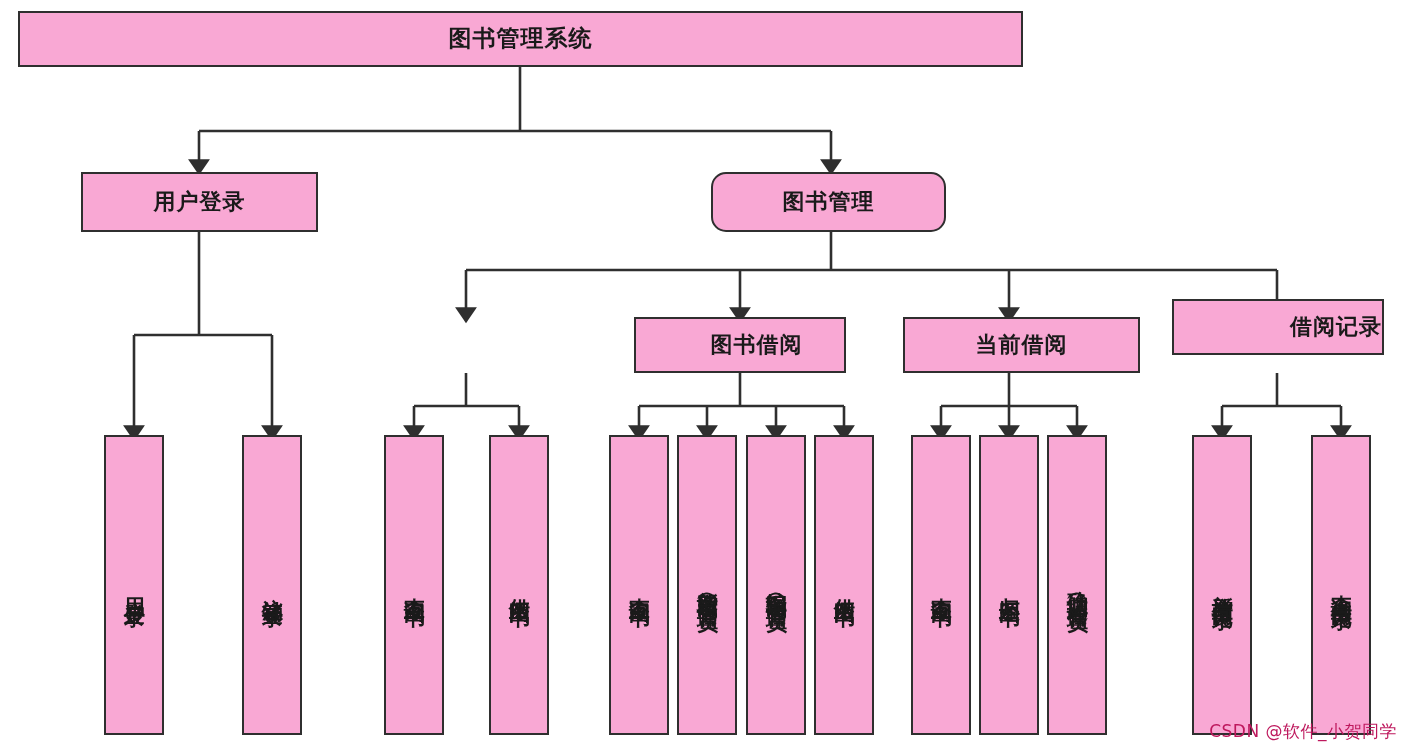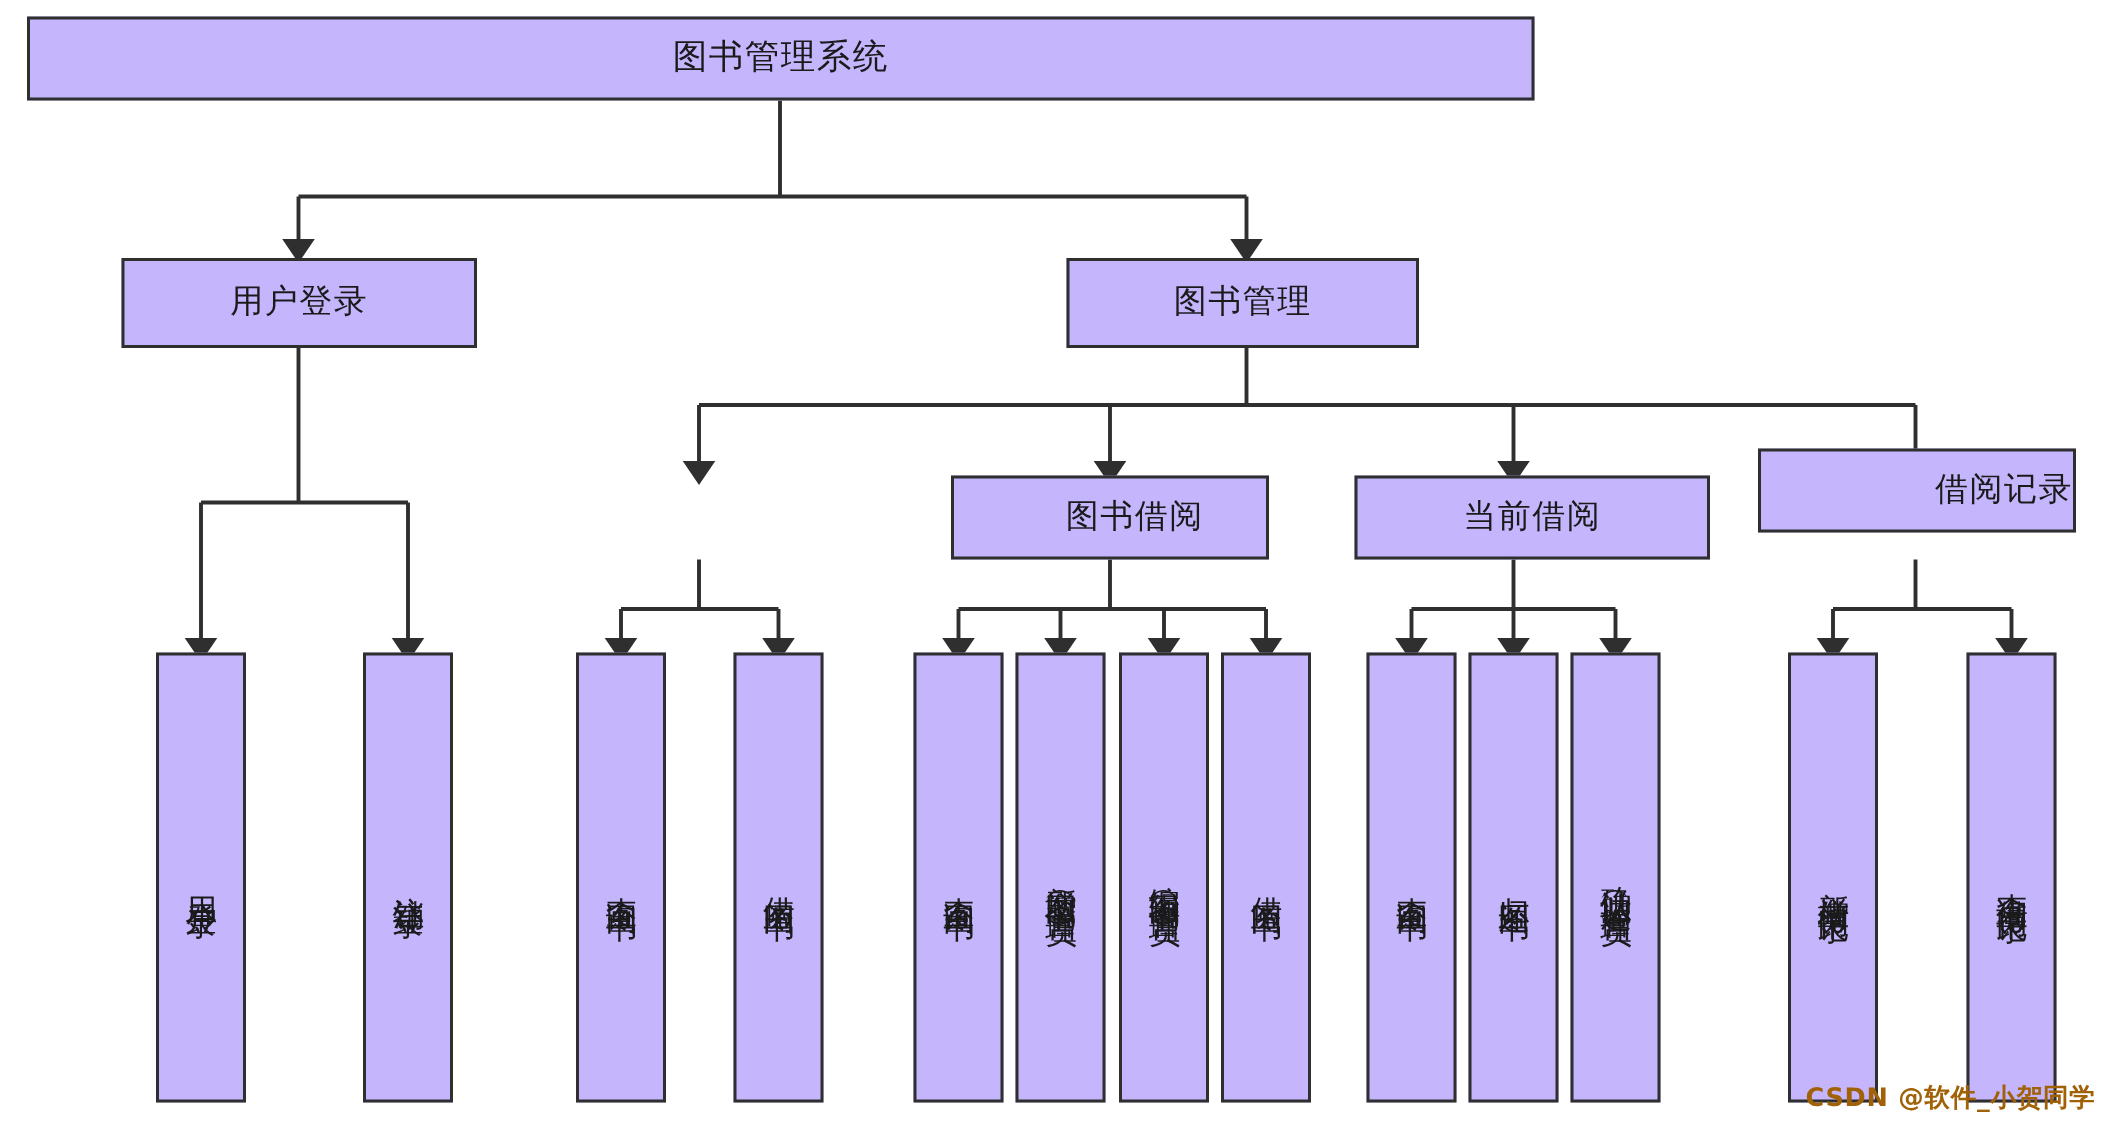--- a/index.html
+++ b/index.html
@@ -12,26 +12,27 @@
   }
   #diagram-root{position:relative;width:1405px;height:747px;}
 
   
   #connector-layer{position:absolute;left:0;top:0;width:1405px;height:747px;}
 
   
   .node{
     position:absolute;
     box-sizing:border-box;
-    background:#c4b5fd;
+    background:#f9a8d4;
     border:2px solid #2f2f2f;
     display:flex;
     align-items:center;
     justify-content:center;
     color:#1a1a1a;
+    font-weight:bold;
   }
   .node-h{                      
     font-size:22px;
     line-height:1.2;
     letter-spacing:1px;
     white-space:nowrap;
   }
   .node-root{font-size:23px;}
   .node-leaf{                   
     writing-mode:vertical-rl;
@@ -49,25 +50,24 @@
     text-orientation:upright;
     display:block;
   }
 
   
   #watermark{
     position:absolute;
     right:8px;
     bottom:4px;
     font-size:17px;
-    color:#a16207;
+    color:#be185d;
     letter-spacing:0.5px;
     white-space:nowrap;
     font-family:"DejaVu Sans","Liberation Sans",sans-serif;
-    font-weight:bold;
   }
 </style>
 </head>
 <body>
 
 <div id="diagram-root">
 
   <svg id="connector-layer" viewBox="0 0 1405 747" width="1405" height="747" aria-hidden="true">
     <defs>
       <marker id="arrow" markerWidth="11" markerHeight="11" refX="2.6" refY="4.6" orient="auto" markerUnits="strokeWidth">
@@ -119,21 +119,21 @@
   </svg>
 
   <div class="node node-h node-root" style="left:18px;top:11px;width:1005px;height:56px;">
     <span>图书管理系统</span>
   </div>
 
   <div class="node node-h" style="left:81px;top:172px;width:237px;height:60px;">
     <span>用户登录</span>
   </div>
 
-  <div class="node node-h" style="left:711px;top:172px;width:235px;height:60px;">
+  <div class="node node-h" style="left:711px;top:172px;width:235px;height:60px;border-radius:15px;">
     <span>图书管理</span>
   </div>
 
 
   <div class="node node-h" style="left:634px;top:317px;width:212px;height:56px;padding-left:33px;">
     <span>图书借阅</span>
   </div>
 
   <div class="node node-h" style="left:903px;top:317px;width:237px;height:56px;">
     <span>当前借阅</span>

